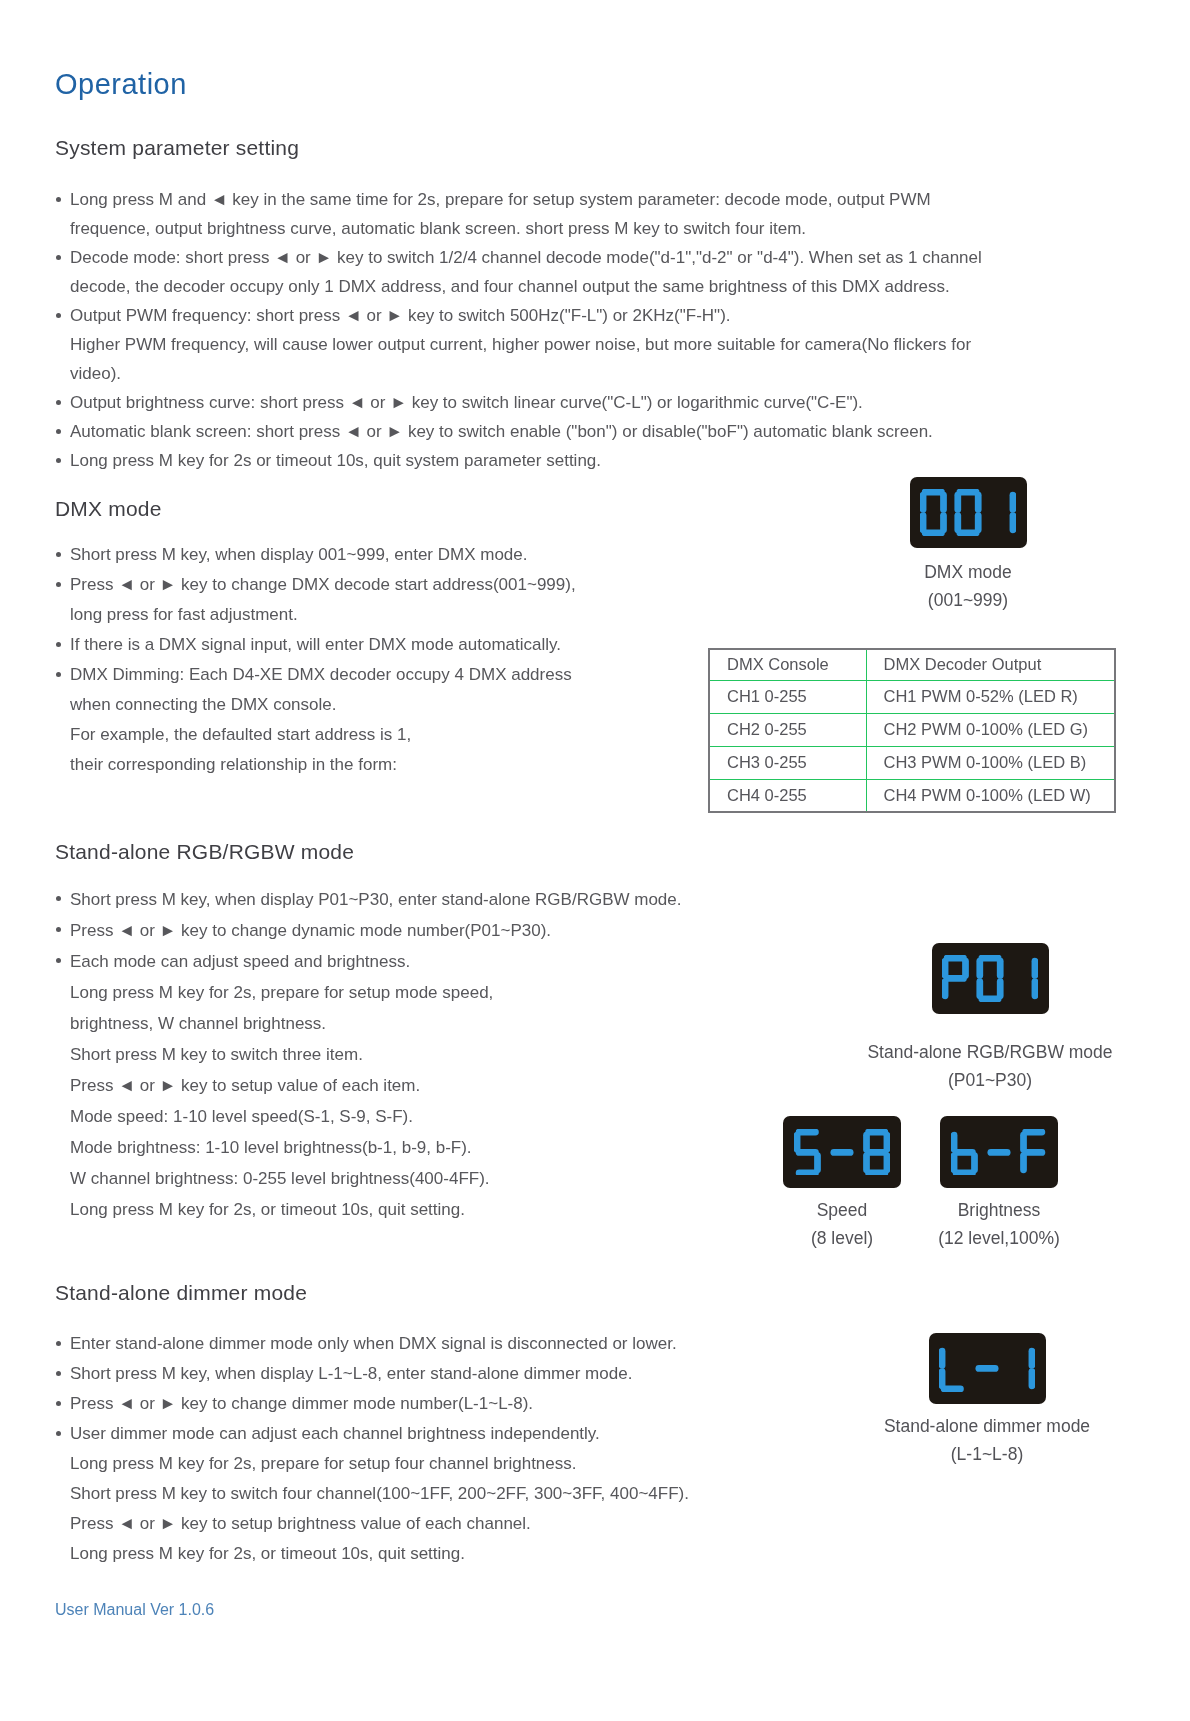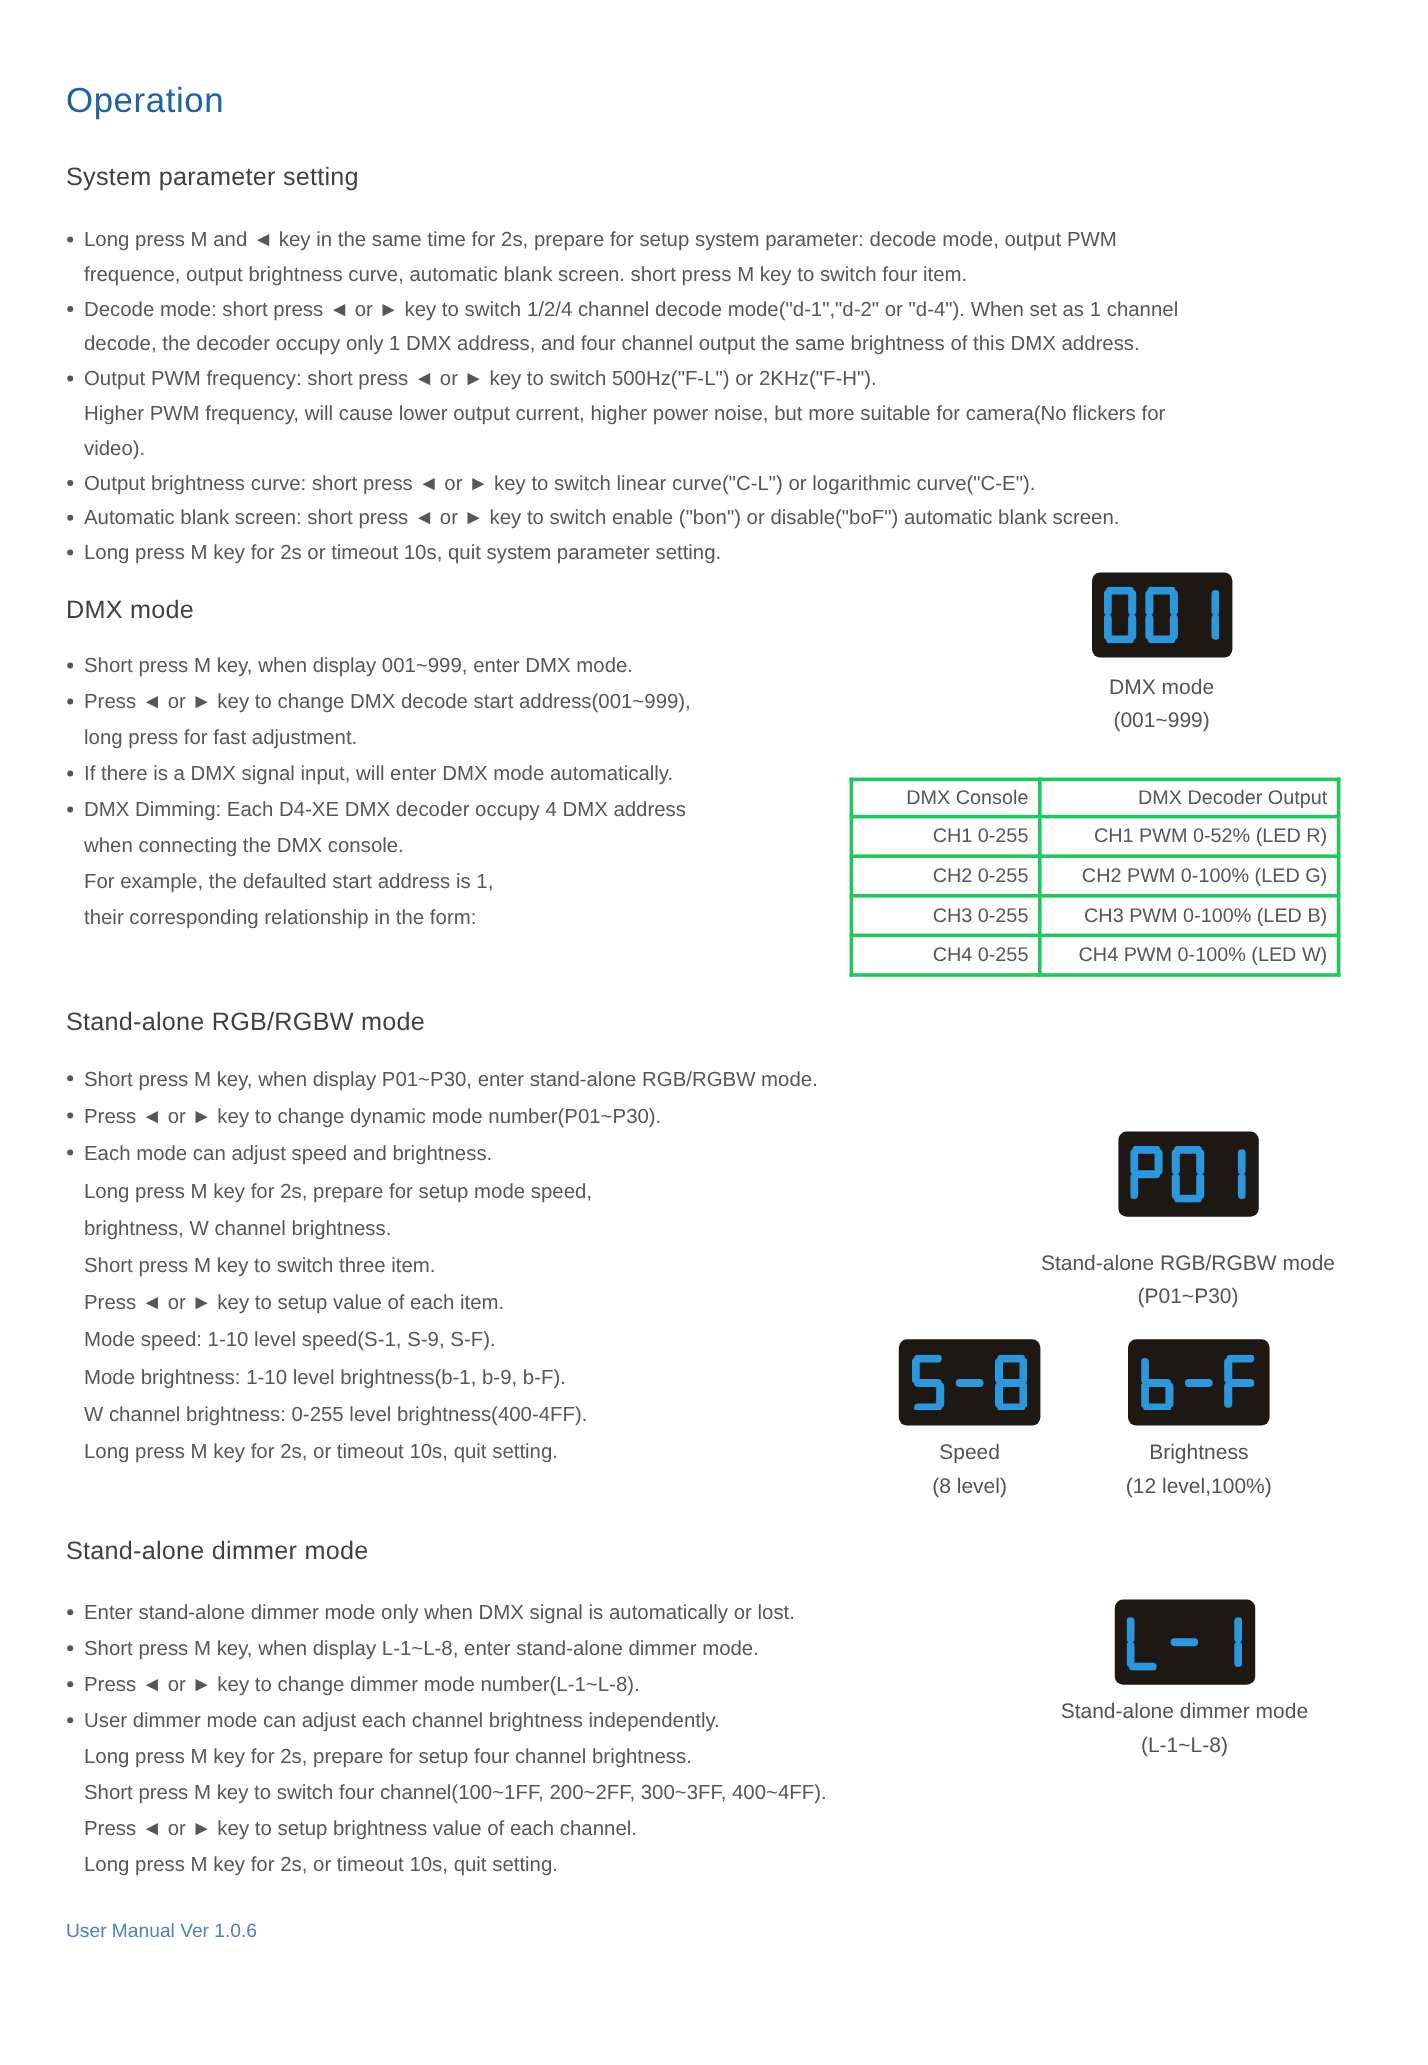--- a/index.html
+++ b/index.html
@@ -25,38 +25,38 @@
   #list-dmx    { left:55px; top:540px;  width:620px; line-height:30px; }
   #list-rgbw   { left:55px; top:884px;  width:740px; line-height:31px; }
   #list-dimmer { left:55px; top:1329px; width:800px; line-height:30px; }
   .line { position:relative; padding-left:15px; }
   .dot { position:absolute; left:1px; top:12px; width:5px; height:5px; border-radius:50%; background:#57575b; }
 
   
   .disp { text-align:center; }
   #dmx-disp    { left:868px; top:477px;  width:200px; }
   #rgbw-disp   { left:840px; top:943px;  width:300px; }
-  #speed-disp  { left:747px; top:1116px; width:122px; }
+  #speed-disp  { left:781px; top:1116px; width:122px; }
   #bright-disp { left:928px; top:1116px; width:142px; }
   #dimmer-disp { left:862px; top:1333px; width:250px; }
   .segbox {
     width:117px; height:71px; background:#1d1813; border-radius:7px;
     display:flex; align-items:center; justify-content:center; margin:0 auto;
   }
   #speed-disp .segbox, #bright-disp .segbox { width:118px; height:72px; }
   .cap { font-size:17.5px; color:#525257; line-height:28px; }
   .cap1 { margin-top:10px; }
   #rgbw-disp .cap1 { margin-top:24px; }
   #speed-disp .cap1, #bright-disp .cap1, #dimmer-disp .cap1 { margin-top:8px; }
 
   
   #dmx-table-wrap { left:708px; top:648px; }
   table.dmx { border-collapse:collapse; background:#fff; font-size:16.5px; color:#55555a; }
   table.dmx th, table.dmx td {
-    border:3px solid #22c55e; font-weight:400; text-align:right;
+    border:1px solid #22c55e; font-weight:400; text-align:left;
     padding:0 8px 0 17px; white-space:nowrap;
   }
   table.dmx th { height:31px; }
   table.dmx td { height:33px; }
   table.dmx th:first-child, table.dmx td:first-child { width:157px; }
   table.dmx th:last-child,  table.dmx td:last-child  { width:249px; }
   table.dmx { border:2px solid #77777b; }
 
   .footer { left:55px; top:1601px; font-size:16px; }
 </style>
@@ -221,21 +221,21 @@
           <line x1="73" y1="23" x2="89" y2="23"></line>
         </g>
       </svg>
     </div>
   <div class="cap cap1">Brightness</div>
   <div class="cap">(12 level,100%)</div>
 </div>
 
 <div class="abs sec-head" id="h-dimmer">Stand-alone dimmer mode</div>
 <div class="abs blist" id="list-dimmer">
-    <div class="line"><span class="dot"></span><span>Enter stand-alone dimmer mode only when DMX signal is automatically or lost.</span></div>
+    <div class="line"><span class="dot"></span><span>Enter stand-alone dimmer mode only when DMX signal is disconnected or lower.</span></div>
     <div class="line"><span class="dot"></span><span>Short press M key, when display L-1~L-8, enter stand-alone dimmer mode.</span></div>
     <div class="line"><span class="dot"></span><span>Press ◄ or ► key to change dimmer mode number(L-1~L-8).</span></div>
     <div class="line"><span class="dot"></span><span>User dimmer mode can adjust each channel brightness independently.</span></div>
     <div class="line"><span>Long press M key for 2s, prepare for setup four channel brightness.</span></div>
     <div class="line"><span>Short press M key to switch four channel(100~1FF, 200~2FF, 300~3FF, 400~4FF).</span></div>
     <div class="line"><span>Press ◄ or ► key to setup brightness value of each channel.</span></div>
     <div class="line"><span>Long press M key for 2s, or timeout 10s, quit setting.</span></div>
   </div>
 
 <div class="abs disp" id="dimmer-disp">

